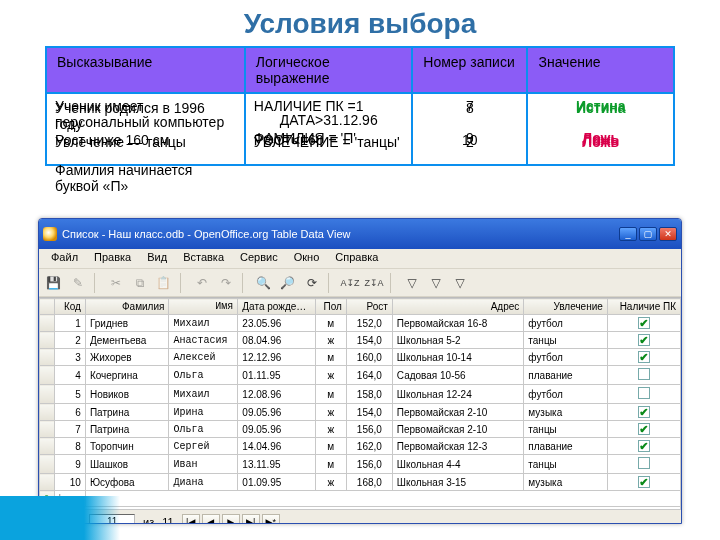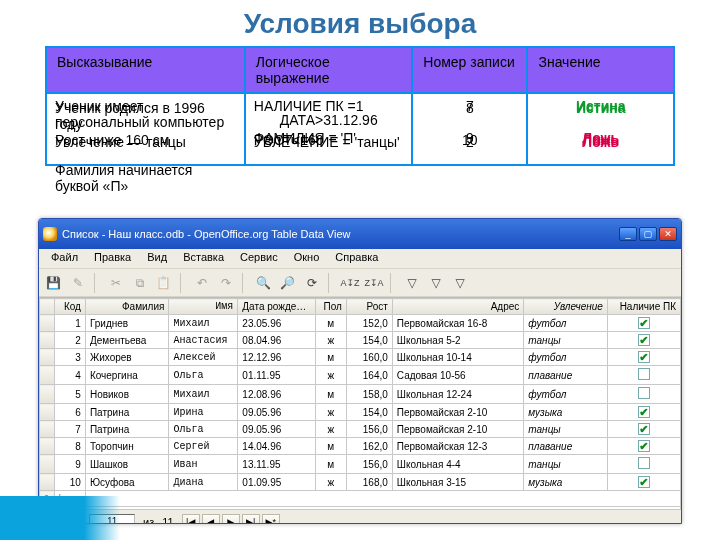--- a/index.html
+++ b/index.html
@@ -124,23 +124,23 @@
     font-weight: 400;
     text-align: right;
   }
   .col-marker { width: 14px; background: linear-gradient(#f7f7f2,#e6e3d8); text-align: center; }
   td.col-marker { color:#555; }
   .c-kod { width: 30px; text-align: right;}
   .c-fam { width: 80px; }
   .c-imja { width: 66px; font-family: Liberation Mono, monospace; }
   .c-date { width: 74px; }
   .c-pol { width: 30px; text-align: center; margin-left: 12px;}
-  .c-rost { width: 44px; text-align: right; padding-right: 6px;}
+  .c-rost { width: 44px; text-align: center; padding-right: 6px;}
   .c-adr { width: 126px; }
-  .c-uvl { width: 80px; font-style: italic; }
+  .c-uvl { width: 80px; }
   .c-pc { width: 70px; text-align: center; }
   .chk {
     display:inline-block; width:12px; height:12px;
     border:1px solid #7aa; background:#fff;
     color:#0a8a1a; font-size:11px; line-height:10px;
     text-align:center; font-weight:bold;
   }
   .chk.on::after { content:"✔"; }
   .row-underline td { border-bottom: 2px solid #b00030; }
   .new-row td { color:#777;}

